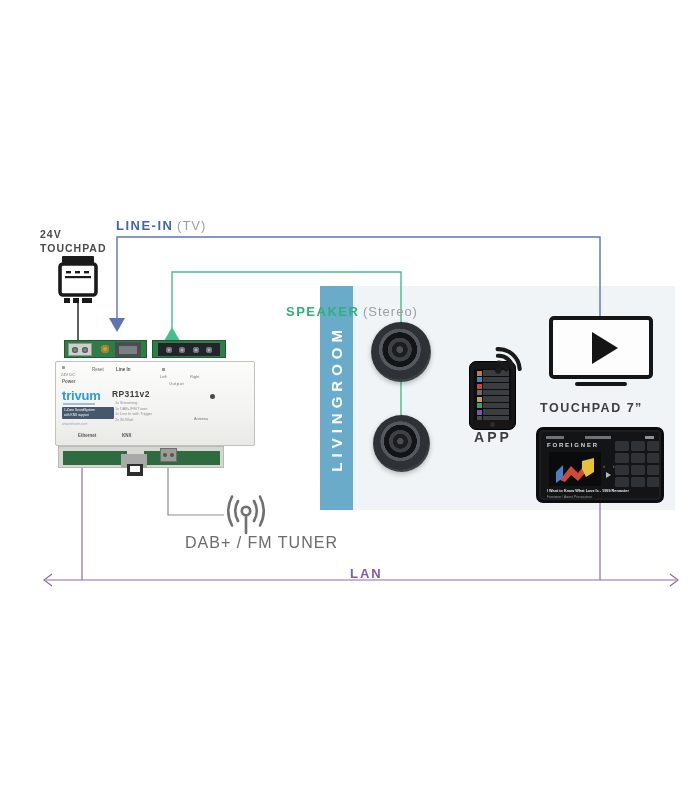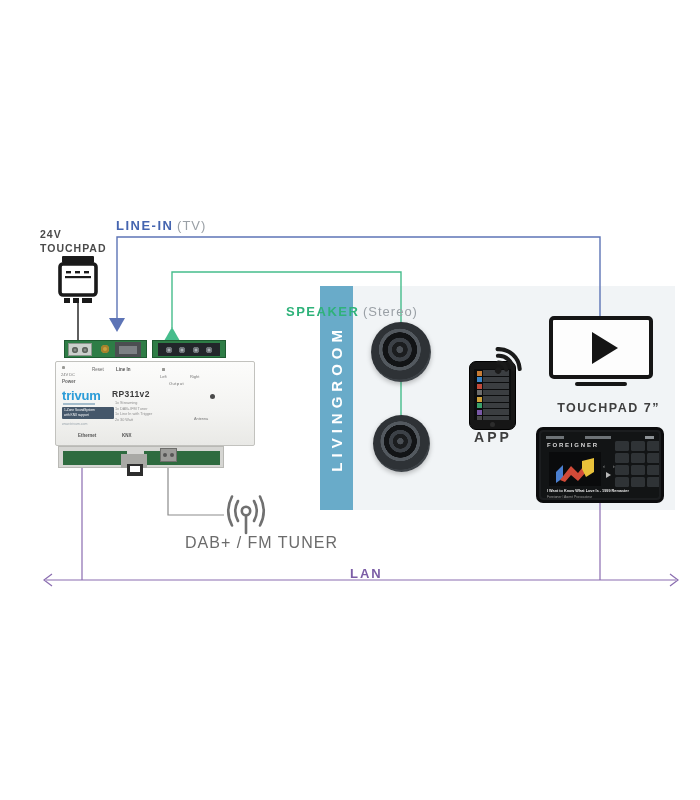--- a/index.html
+++ b/index.html
@@ -33,21 +33,21 @@
   .lbl-linein { left:116px; top:218px; font-size:13px; }
   .lbl-linein .main { color:var(--line-in-text,#4565b0); font-weight:bold; letter-spacing:1.5px; }
   .lbl-speaker { left:286px; top:256px; font-size:13px;margin-top:48px; }
   .lbl-speaker .main { color:var(--speaker-text,#2fb27a); font-weight:bold; letter-spacing:1.5px; }
   .sub { color:var(--muted-gray,#9aa0a6); font-weight:normal; letter-spacing:1px; }
   .lbl-lan { left:341px; top:566px; font-size:13px; font-weight:bold; letter-spacing:2px; color:var(--lan-text,#7b5ca6);padding-left:9px; }
   .lbl-dab { left:185px; top:534px; width:134px; text-align:center; font-size:16px; font-weight:400;
     color:var(--label-gray,#6b6b6b); letter-spacing:1px; }
   .lbl-app { left:464px; top:429px; width:58px; text-align:center; font-size:14px; font-weight:bold;
     letter-spacing:3px; color:#3e3e3e; }
-  .lbl-touchpad { left:540px; top:401px; width:120px; text-align:right; font-size:12.5px; font-weight:bold;
+  .lbl-touchpad { left:540px; top:401px; width:120px; text-align:left; font-size:12.5px; font-weight:bold;
     letter-spacing:1.5px; color:#3e3e3e; }
 
   
   .psu { left:57px; top:256px; z-index:3; }
 
   
   .conn { z-index:3; background:#2e7d46; border:1px solid #1f5a31; box-sizing:border-box; }
   .conn-a { left:64px; top:340px; width:83px; height:18px; }
   .conn-b { left:152px; top:340px; width:74px; height:18px; }
   .term2 { position:absolute; left:3px; top:2px; width:24px; height:13px; background:#ccd0cc; border:1px solid #8d958d;

